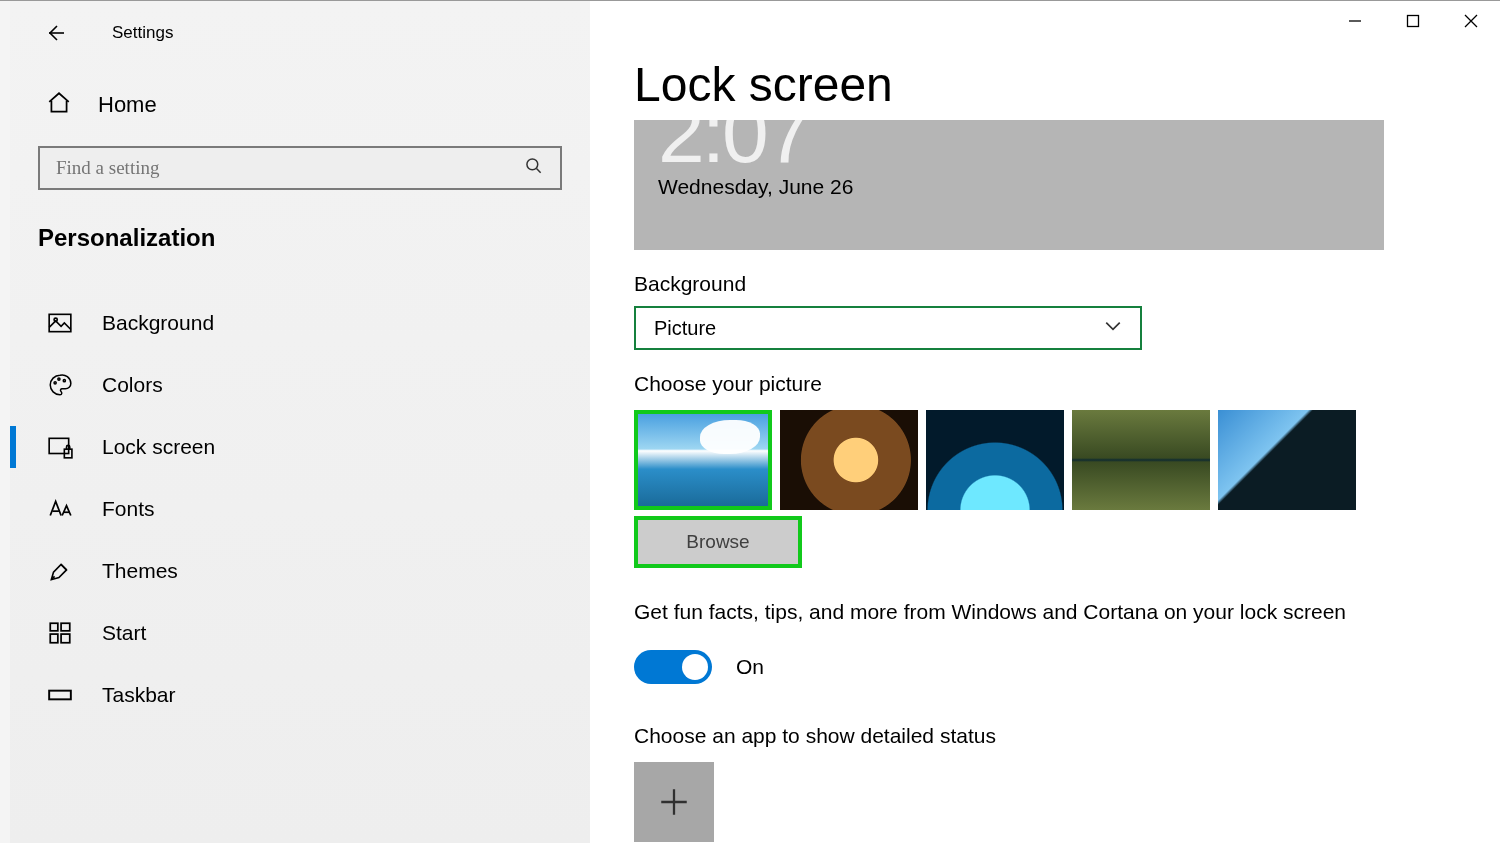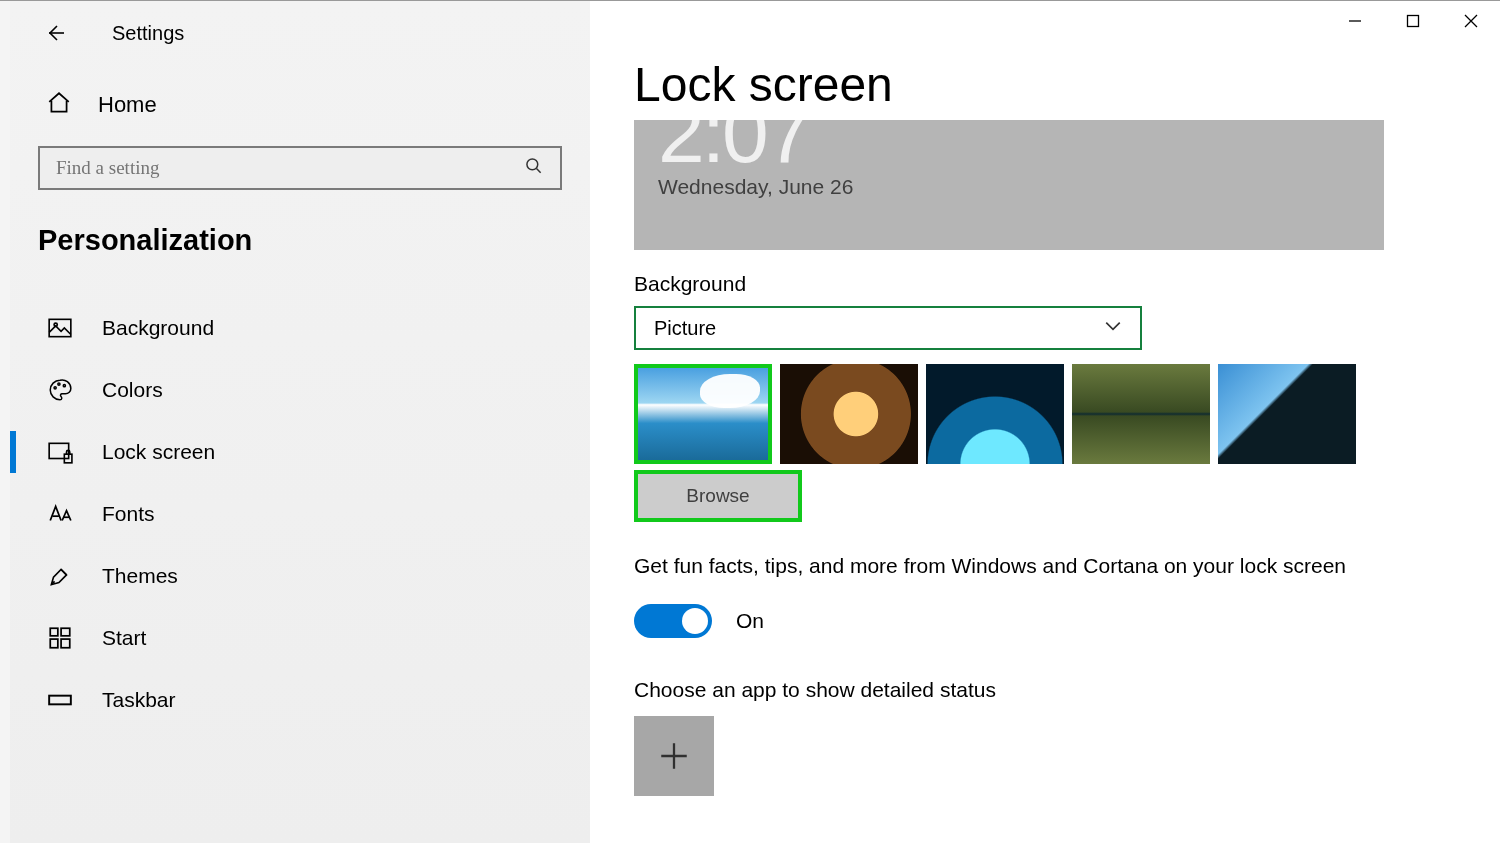--- a/index.html
+++ b/index.html
@@ -40,21 +40,21 @@
     gap: 40px;
     height: 44px;
   }
   .back-arrow {
     width: 34px; height: 34px;
     display: flex; align-items: center; justify-content: center;
     cursor: pointer;
   }
   .back-arrow svg { width: 24px; height: 24px; }
   .title-text {
-    font-size: 20px;
+    font-size: 17px;
     color: #000;
   }
   .home-row {
     display: flex;
     align-items: center;
     gap: 26px;
     margin-top: 35px;
     padding-left: 8px;
     cursor: pointer;
   }
@@ -74,21 +74,21 @@
     border: none;
     background: transparent;
     outline: none;
     flex: 1;
     font-size: 19px;
     font-family: Liberation Serif, serif;
     color: #333;
   }
   .search-box svg { width: 20px; height: 20px; }
   .section-header {
-    font-size: 29px;
+    font-size: 24px;
     font-weight: 600;
     color: #000;
     margin-top: 34px;
     padding-left: 0;
   }
   .nav {
     margin-top: 40px;
     display: flex;
     flex-direction: column;
   }
@@ -167,21 +167,21 @@
   .preview-time {
     font-size: 84px;
     font-weight: 200;
     line-height: 0.8;
     margin-top: -20px;
     letter-spacing: -3px;
     color: #f0f0f0;
   }
   .preview-date {
     font-size: 21px;
-    color: #404040;
+    color: #000000;
     margin-top: 8px;
   }
   .field-label {
     font-size: 21px;
     color: #000;
     margin-top: 22px;
   }
   .dropdown {
     margin-top: 10px;
     width: 508px;
@@ -422,20 +422,21 @@
     <div class="field-label">Background</div>
     <div class="dropdown">
       <span>Picture</span>
       <span>
         <svg viewBox="0 0 16 16" fill="none" stroke="#333" stroke-width="1.5">
             <path d="M2 5l6 6 6-6"></path>
           </svg>
       </span>
     </div>
 
+    <div class="field-label">Choose your picture</div>
     <div class="thumbs">
       <div class="thumb thumb1 selected"></div>
       <div class="thumb thumb2"></div>
       <div class="thumb thumb3"></div>
       <div class="thumb thumb4"></div>
       <div class="thumb thumb5"></div>
     </div>
 
     <div class="browse-wrap">
       <button class="browse-btn">Browse</button>

